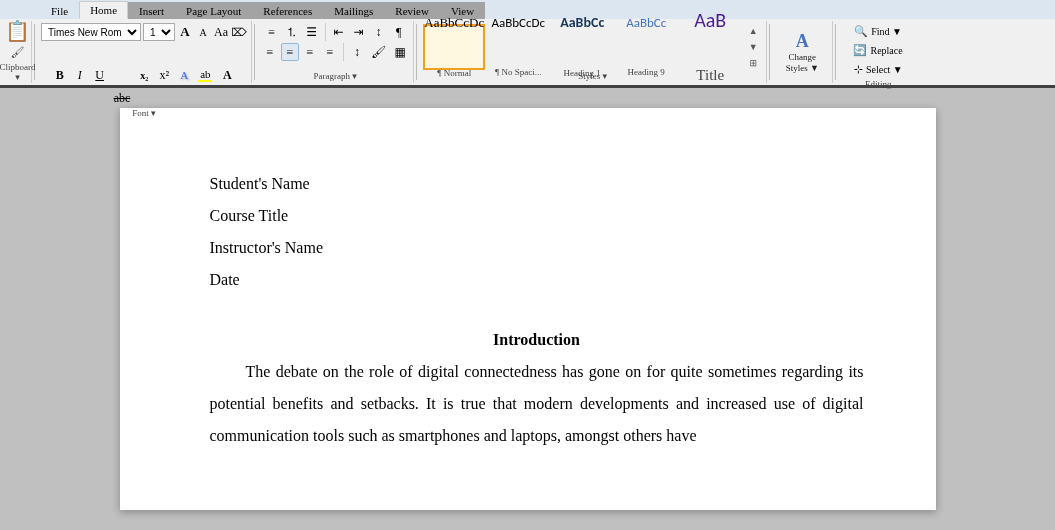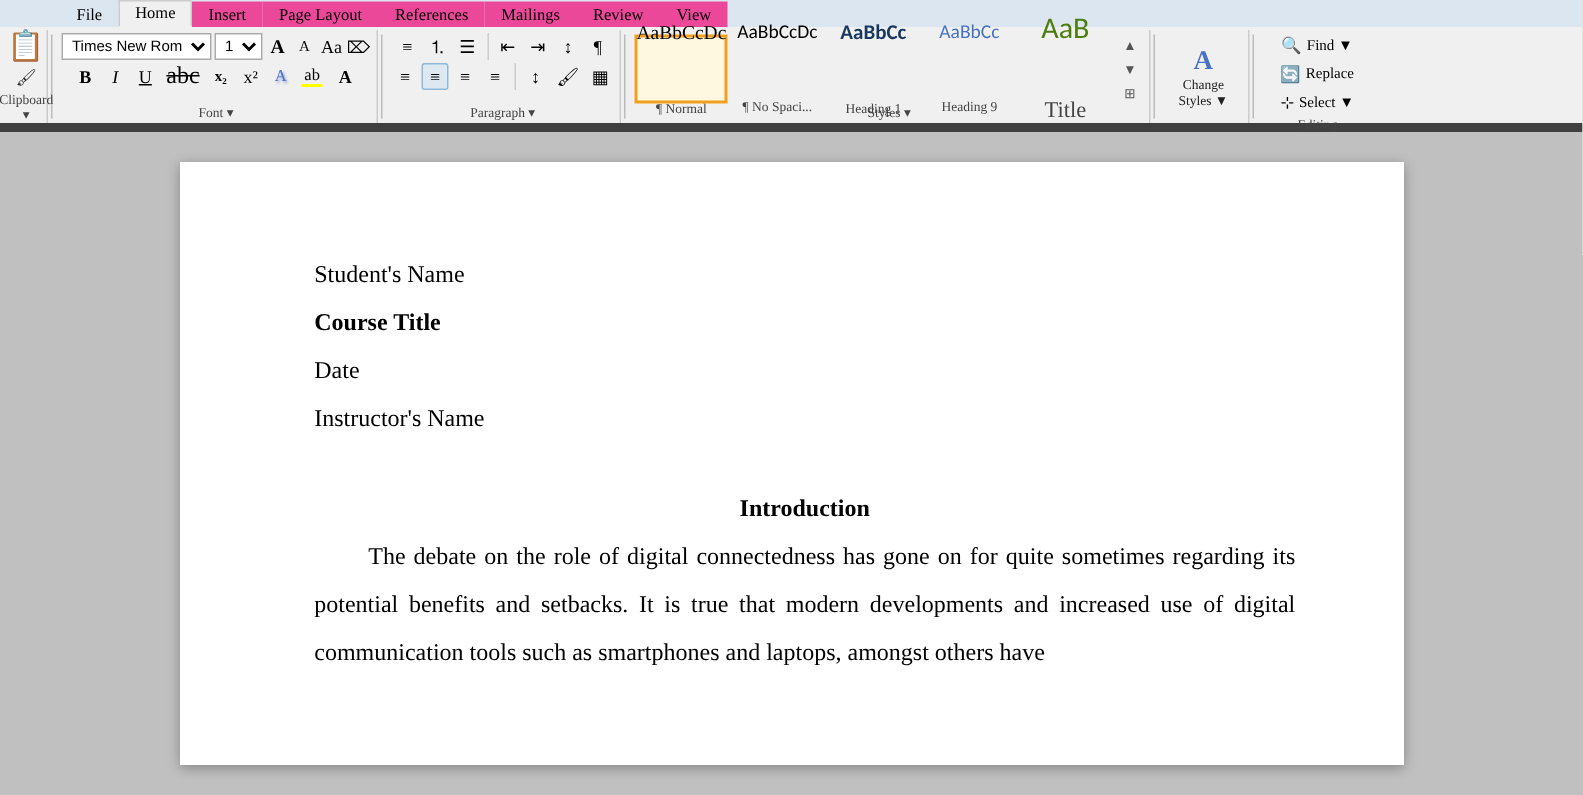--- a/index.html
+++ b/index.html
@@ -1,40 +1,40 @@
 <!DOCTYPE html>
 <html><head>
   <meta charset="utf-8">
   <style>
     * { margin: 0; padding: 0; box-sizing: border-box; }
     body { font-family: 'Times New Roman', Times, serif; background: #c0c0c0; width: 1055px; height: 530px; overflow: hidden; }
 
     
     .ribbon {
       background: #f0f0f0;
-      border-bottom: 6px solid #404040;
+      border-bottom: 3px solid #404040;
       height: 88px;
       display: flex;
       flex-direction: column;
       position: relative;
     }
 
     .ribbon-tabs {
       display: flex;
       height: 22px;
       align-items: flex-end;
       padding-left: 40px;
       background: #dce6f1;
     }
 
     .tab {
       padding: 2px 10px;
       font-size: 11px;
       cursor: pointer;
-      background: #ec4899;
+      background: #a3a3a3;
       border: 1px solid transparent;
       border-bottom: none;
     }
     .tab.active {
       background: #f0f0f0;
       border-color: #ccc;
       border-bottom: 1px solid #f0f0f0;
     }
 
     .ribbon-body {
@@ -75,21 +75,21 @@
       cursor: pointer;
       border: 1px solid transparent;
       border-radius: 2px;
       background: transparent;
       padding: 1px 2px;
     }
 
     .btn-bold { font-weight: bold; font-size: 12px; }
     .btn-italic { font-style: italic; font-size: 12px; }
     .btn-underline { text-decoration: underline; font-size: 12px; }
-    .btn-strike { text-decoration: line-through; font-size: 16px; }
+    .btn-strike { text-decoration: line-through; font-size: 12px; margin-top: 46px; }
 
     
     .font-group {
       display: flex;
       flex-direction: column;
       gap: 2px;
     }
     .font-row1, .font-row2 { display: flex; align-items: center; gap: 2px; }
 
     .font-select {
@@ -384,21 +384,21 @@
           <div style="font-family:Calibri,sans-serif;font-size:14px;color:#17375e;font-weight:bold;line-height:1.1;">AaBbCc</div>
           <div style="font-size:9px;color:#444;">Heading 1</div>
         </div>
 
         <div class="style-box">
           <div style="font-family:Calibri,sans-serif;font-size:13px;color:#4472c4;line-height:1.1;">AaBbCc</div>
           <div style="font-size:9px;color:#444;">Heading 9</div>
         </div>
 
         <div class="style-box">
-          <div style="font-family:Calibri,sans-serif;font-size:20px;color:#4d7c0f;line-height:1;">AaB</div>
+          <div style="font-family:Calibri,sans-serif;font-size:20px;color:#4c1d95;line-height:1;">AaB</div>
           <div style="font-size:15px;color:#444;">Title</div>
         </div>
 
         <div style="display:flex;flex-direction:column;gap:1px;margin-left:1px;">
           <div class="btn arrow-btn" style="height:15px;font-size:9px;">▲</div>
           <div class="btn arrow-btn" style="height:15px;font-size:9px;">▼</div>
           <div class="btn arrow-btn" style="height:15px;font-size:9px;">⊞</div>
         </div>
       </div>
       <div class="section-label">Styles ▾</div>
@@ -432,19 +432,19 @@
       </div>
       <div class="section-label">Editing</div>
     </div>
 
   </div>
 </div>
 
 <div class="doc-area">
   <div class="page">
     <p class="doc-body" style="text-indent:0;">Student's Name</p>
-    <p class="doc-body" style="text-indent:0;font-weight:bold;">Course Title</p>
+    <p class="doc-body" style="text-indent:0;">Course Title</p>
+    <p class="doc-body" style="text-indent:0;">Instructor's Name</p>
     <p class="doc-body" style="text-indent:0;">Date</p>
-    <p class="doc-body" style="text-indent:0;">Instructor's Name</p>
     <p class="doc-heading">Introduction</p>
     <p class="doc-body">The debate on the role of digital connectedness has gone on for quite sometimes regarding its potential benefits and setbacks. It is true that modern developments and increased use of digital communication tools such as smartphones and laptops, amongst others have</p>
   </div>
 </div>
 
 </body></html>

